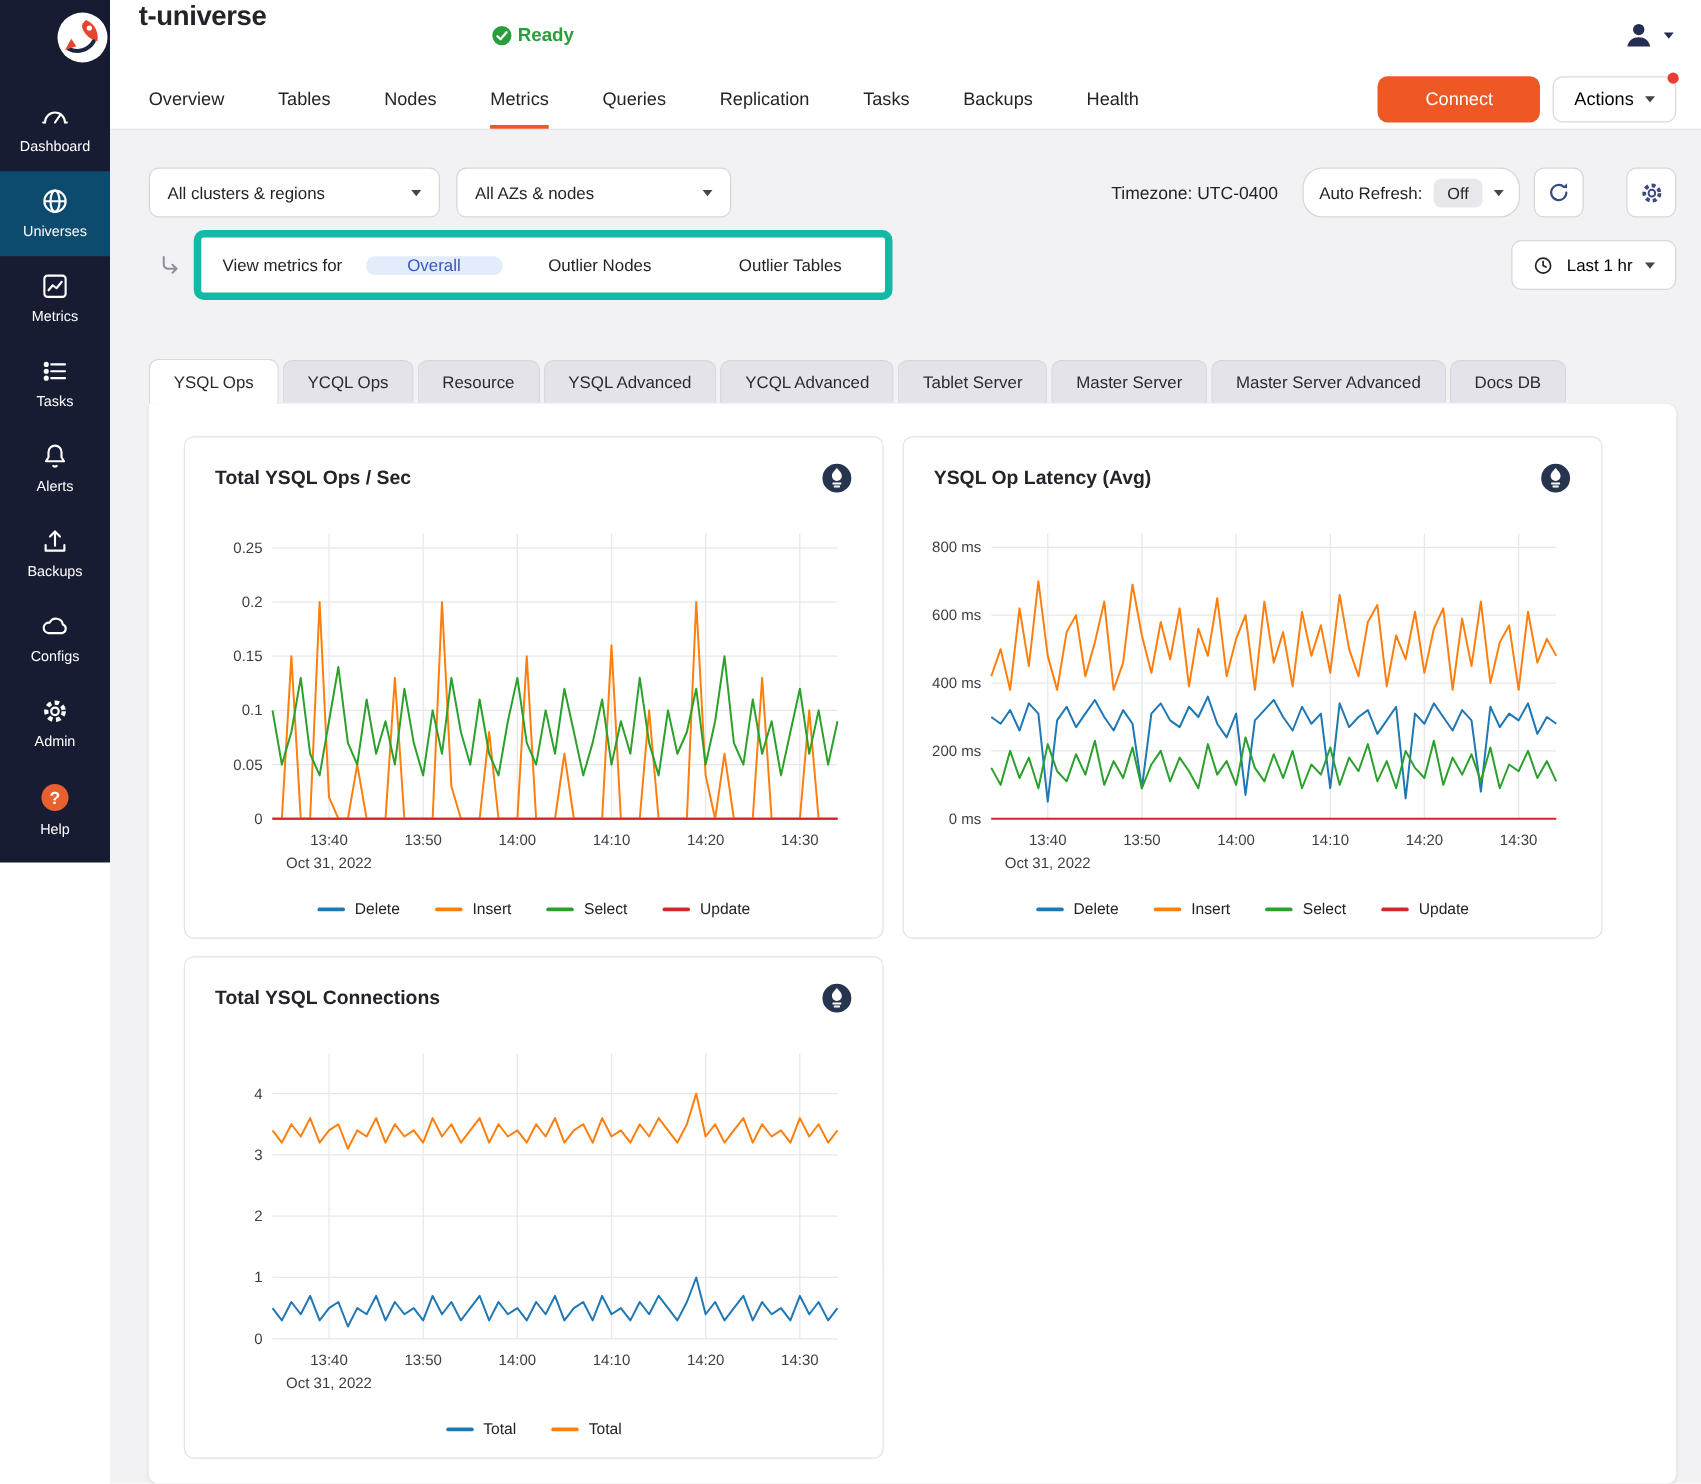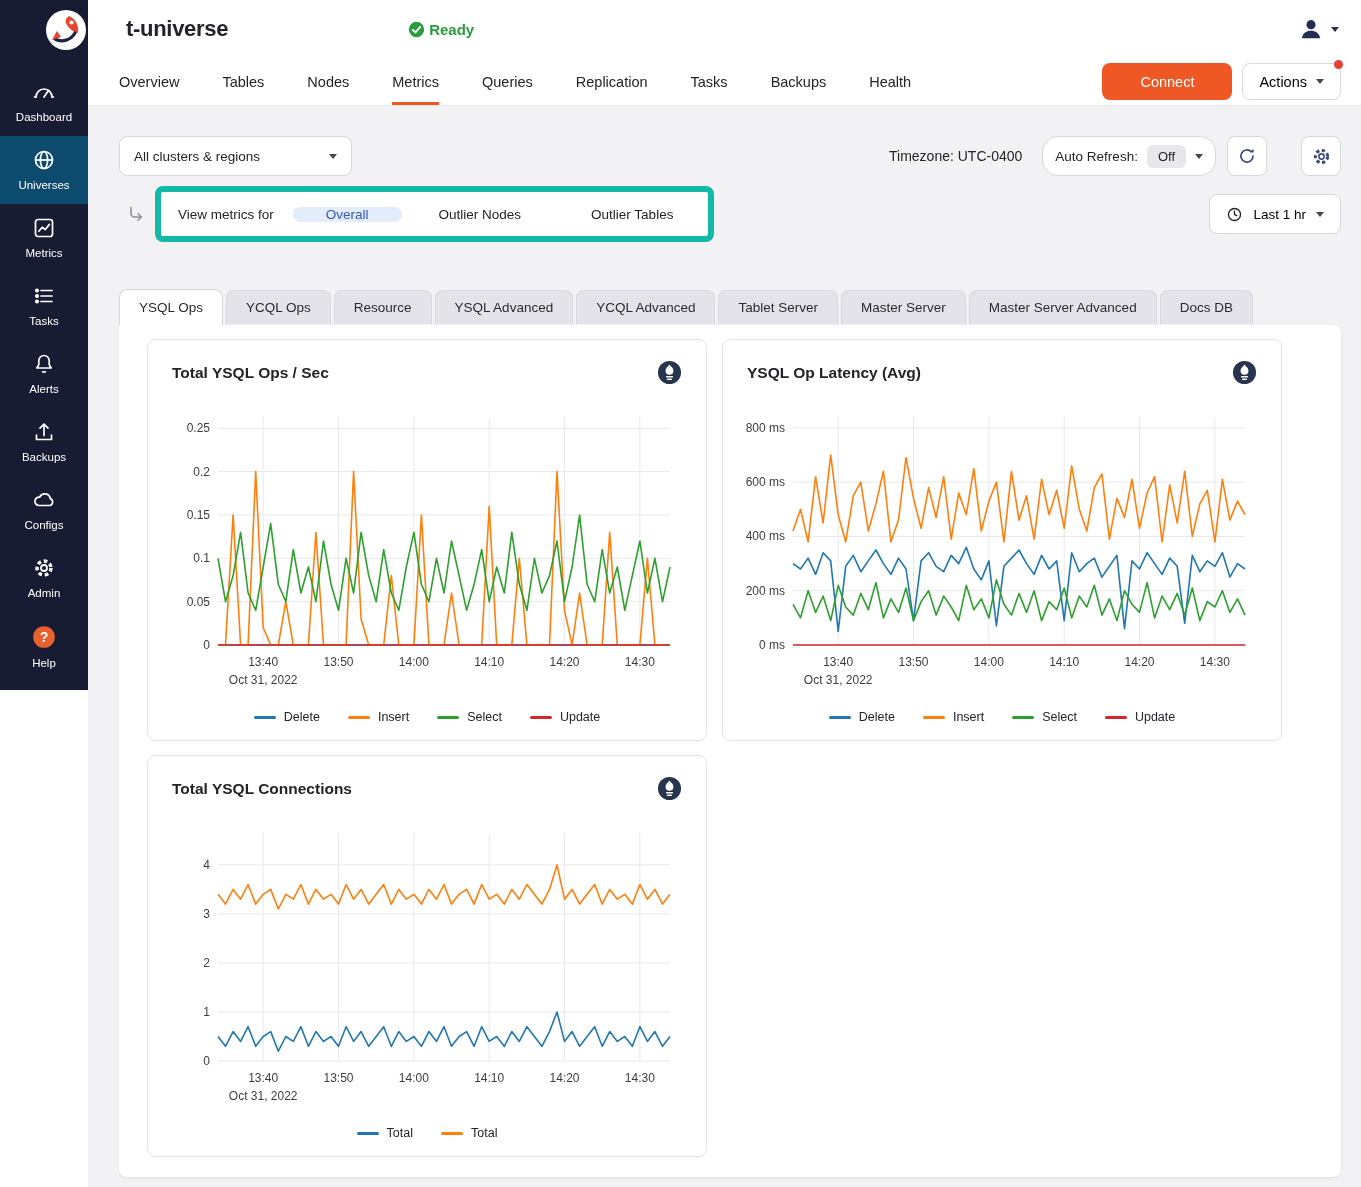--- a/index.html
+++ b/index.html
@@ -9,21 +9,21 @@
   
   .sidebar{width:88px;height:690px;background:#171c33;flex:none;display:flex;flex-direction:column;align-items:flex-end}
   .logo{margin:8px 0 12px;cursor:pointer}
   .side-item{width:88px;padding:12px 0 13px;text-align:center;cursor:pointer}
   .side-item.active{background:#0c4a6e}
   .sicon svg{display:block;margin:0 auto}
   .slabel{display:block;color:#fff;font-size:11.5px;margin-top:7px}
   .side-help{margin-top:auto;margin-bottom:16px}
   
   .main{flex:1;display:flex;flex-direction:column;background:#fff;min-width:0}
-  .topbar{height:58px;display:flex;align-items:center;padding:0 22px 0 38px}
+  .topbar{height:58px;display:flex;padding:0 22px 0 23px}
   .title{font-size:22px;font-weight:800;letter-spacing:-.3px}
   .status{display:flex;align-items:center;gap:4px;margin-left:180px;color:#2a9d3c;font-weight:700;font-size:15px}
   .user{margin-left:auto;display:flex;align-items:center;gap:7px;cursor:pointer}
   .navrow{display:flex;align-items:center;padding:0 20px 0 31px;border-bottom:1px solid #e5e5ea;height:48px}
   .navtabs{display:flex;gap:43px;height:100%;align-items:stretch}
   .navtab{display:flex;align-items:center;font-size:14.5px;cursor:pointer;border-bottom:3px solid transparent;padding-top:3px}
   .navtab.active{border-bottom-color:#ef5824;font-weight:500}
   .nav-actions{margin-left:auto;display:flex;gap:10px;align-items:center}
   .btn-connect{background:#ef5824;color:#fff;border:none;border-radius:8px;height:37px;padding:0 38px;font-size:14.5px;font-weight:500;cursor:pointer;font-family:inherit}
   .btn-actions{position:relative;background:#fff;border:1px solid #d8d8de;border-radius:8px;height:37px;padding:0 16px;font-size:14.5px;display:flex;align-items:center;gap:9px;cursor:pointer;font-family:inherit}
@@ -45,21 +45,21 @@
   .redirect{margin:0 10px 0 8px;display:flex}
   .seg-group{display:flex;align-items:center;background:#fff;border:6px solid #14b8a6;border-radius:8px;height:56px}
   .seg-label{display:flex;align-items:center;padding:0 17px;font-size:13.5px}
   .seg-opt{display:flex;align-items:center;padding:0 33px;font-size:13.5px;cursor:pointer;border-radius:7px;margin:3px 2px}
   .seg-opt.active{background:#e3ecfb;color:#3757c1;font-weight:500}
   .time-range{margin-left:auto;background:#fff;border:1px solid #d6d6dd;border-radius:8px;height:40px;display:flex;align-items:center;gap:10px;padding:0 16px;font-size:13.5px;cursor:pointer}
   
   .tabs-row{display:flex;gap:3px;margin-top:47px;align-items:center}
   .mtab{background:#e3e3e9;border:1px solid #d7d7de;border-bottom:none;border-radius:8px 8px 0 0;padding:9px 19px;font-size:13.5px;cursor:pointer;color:#2a2a30;white-space:nowrap}
   .mtab.active{background:#fff;position:relative;z-index:2;padding:10px 19px;font-weight:500}
-  .panel{background:#fff;border-radius:0 8px 8px 8px;box-shadow:0 1px 3px rgba(35,35,41,.09);padding:14px 28px 20px;min-height:842px}
+  .panel{background:#fff;border-radius:0 8px 8px 8px;box-shadow:0 1px 3px rgba(35,35,41,.09);padding:26px 28px 20px;min-height:842px}
   .charts-grid{display:grid;grid-template-columns:560px 560px;gap:14px 15px}
   .chart-card{background:#fff;border:1px solid #e2e2e8;border-radius:8px;padding:14px 20px 12px;height:402px;display:flex;flex-direction:column;justify-content:space-between}
   .chart-head{display:flex;align-items:center;justify-content:space-between;padding:6px 4px 0}
   .chart-title{font-size:15.5px;font-weight:600}
   .prom{cursor:pointer;display:flex}
   .chart-plot{margin-top:8px}
   .chart-plot svg{display:block}
   .chart-legend{display:flex;justify-content:center;gap:28px;margin-top:2px;padding-bottom:4px}
   .leg-item{display:flex;align-items:center;gap:8px;font-size:12.5px;cursor:pointer}
   .leg-swatch{width:22px;height:3px;border-radius:2px;display:inline-block}
@@ -218,20 +218,24 @@
           <span class="dot"></span>
         </button>
       </div>
     </div>
 
     <div class="content">
 
       <div class="filters">
         <div class="select sel-clusters">
           <span>All clusters &amp; regions</span>
+          <span class="caret"></span>
+        </div>
+        <div class="select sel-az">
+          <span>All AZs &amp; nodes</span>
           <span class="caret"></span>
         </div>
         <span class="tz">Timezone: UTC-0400</span>
         <div class="auto-refresh">
           <span>Auto Refresh:</span>
           <span class="off-pill">Off</span>
           <span class="caret"></span>
         </div>
         <button class="icon-btn refresh-btn">
           <svg width="20" height="20" viewBox="0 0 24 24" fill="none">

